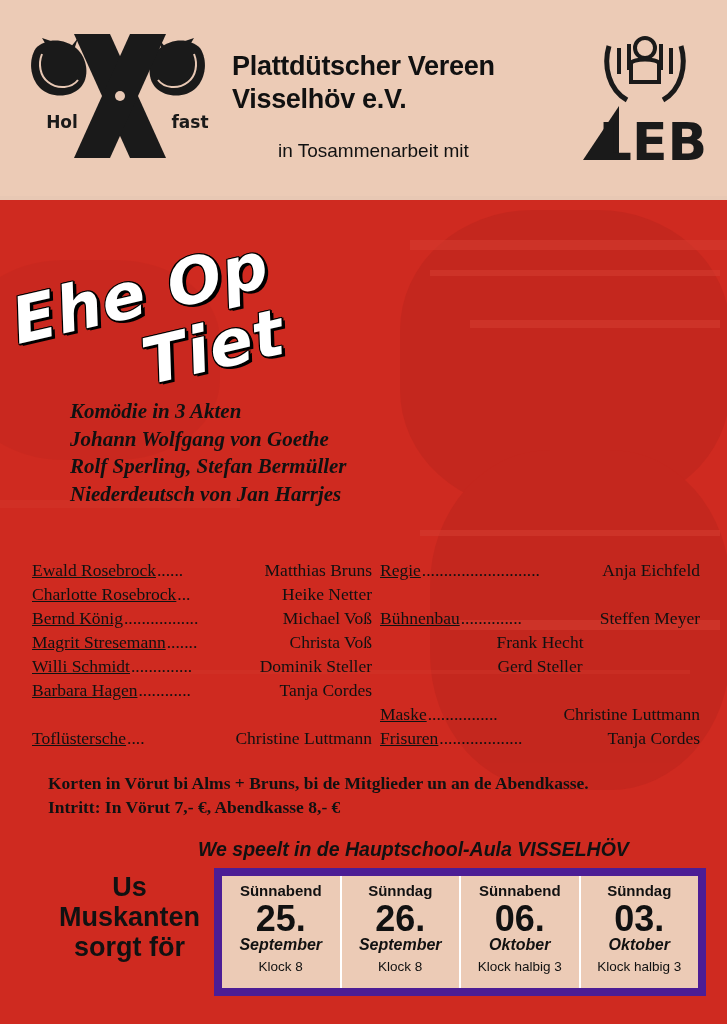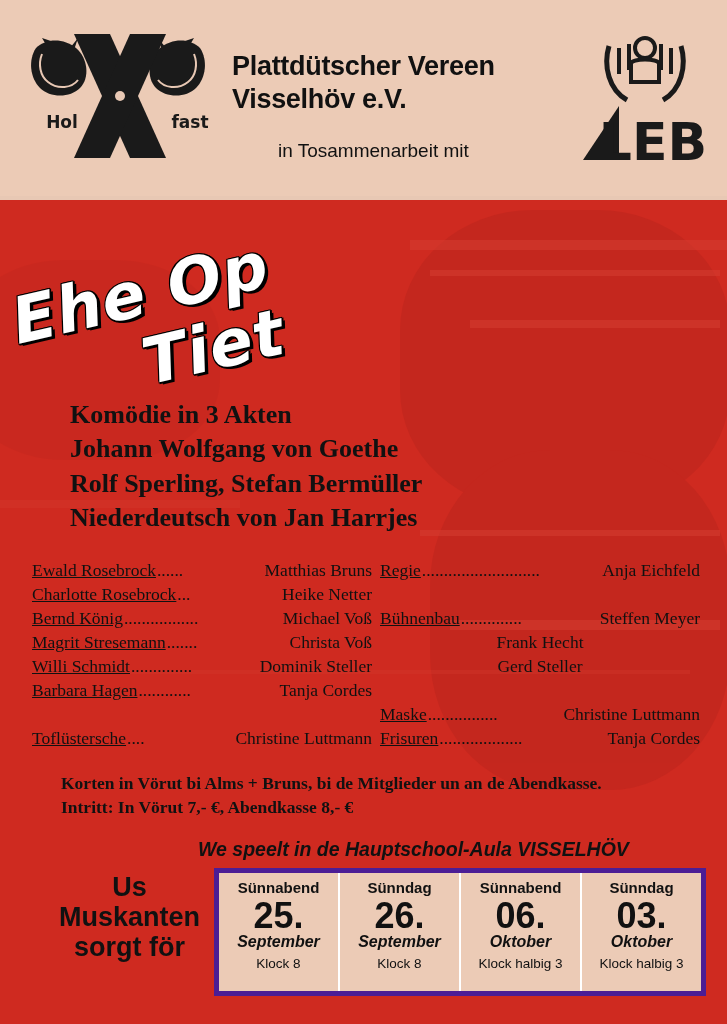--- a/index.html
+++ b/index.html
@@ -113,22 +113,23 @@
 
   
   .credits {
     position: absolute;
     left: 70px; top: 198px;
     width: 600px;
     text-align: left;
     font-family: "Liberation Serif", serif;
     color: #111;
     font-weight: bold;
-    font-size: 26px;
+    font-size: 21px;
     line-height: 1.32;
+    font-style: italic;
   }
 
   
   .cast {
     position: absolute;
     left: 32px; top: 360px;
     width: 668px;
     font-family: "Liberation Serif", serif;
     font-size: 17.5px;
     color: #111;
@@ -157,21 +158,21 @@
     letter-spacing: 0px;
     margin: 0 1px;
   }
   .cast-actor { flex: 0 0 auto; }
   .cast-row.spacer { height: 24px; }
   .cast-row.right-only { justify-content: center; }
 
   
   .info {
     position: absolute;
-    left: 61px; top: 572px;
+    left: 48px; top: 572px;
     width: 660px;
     font-family: "Liberation Serif", serif;
     color: #111;
     font-weight: bold;
     font-size: 17.5px;
     line-height: 1.35;
   }
   .venue {
     position: absolute;
     left: 198px; top: 638px;
@@ -195,21 +196,21 @@
     text-align: center;
   }
 
   
   .dates {
     position: absolute;
     left: 214px; top: 668px;
     width: 492px;
     height: 128px;
     background: #eccbb6;
-    border: 5px solid #4c1d95;
+    border: 8px solid #4c1d95;
     box-sizing: border-box;
     display: flex;
   }
   .date-cell {
     flex: 1 1 0;
     position: relative;
     text-align: center;
     color: #111;
     padding-top: 6px;
     box-sizing: border-box;

